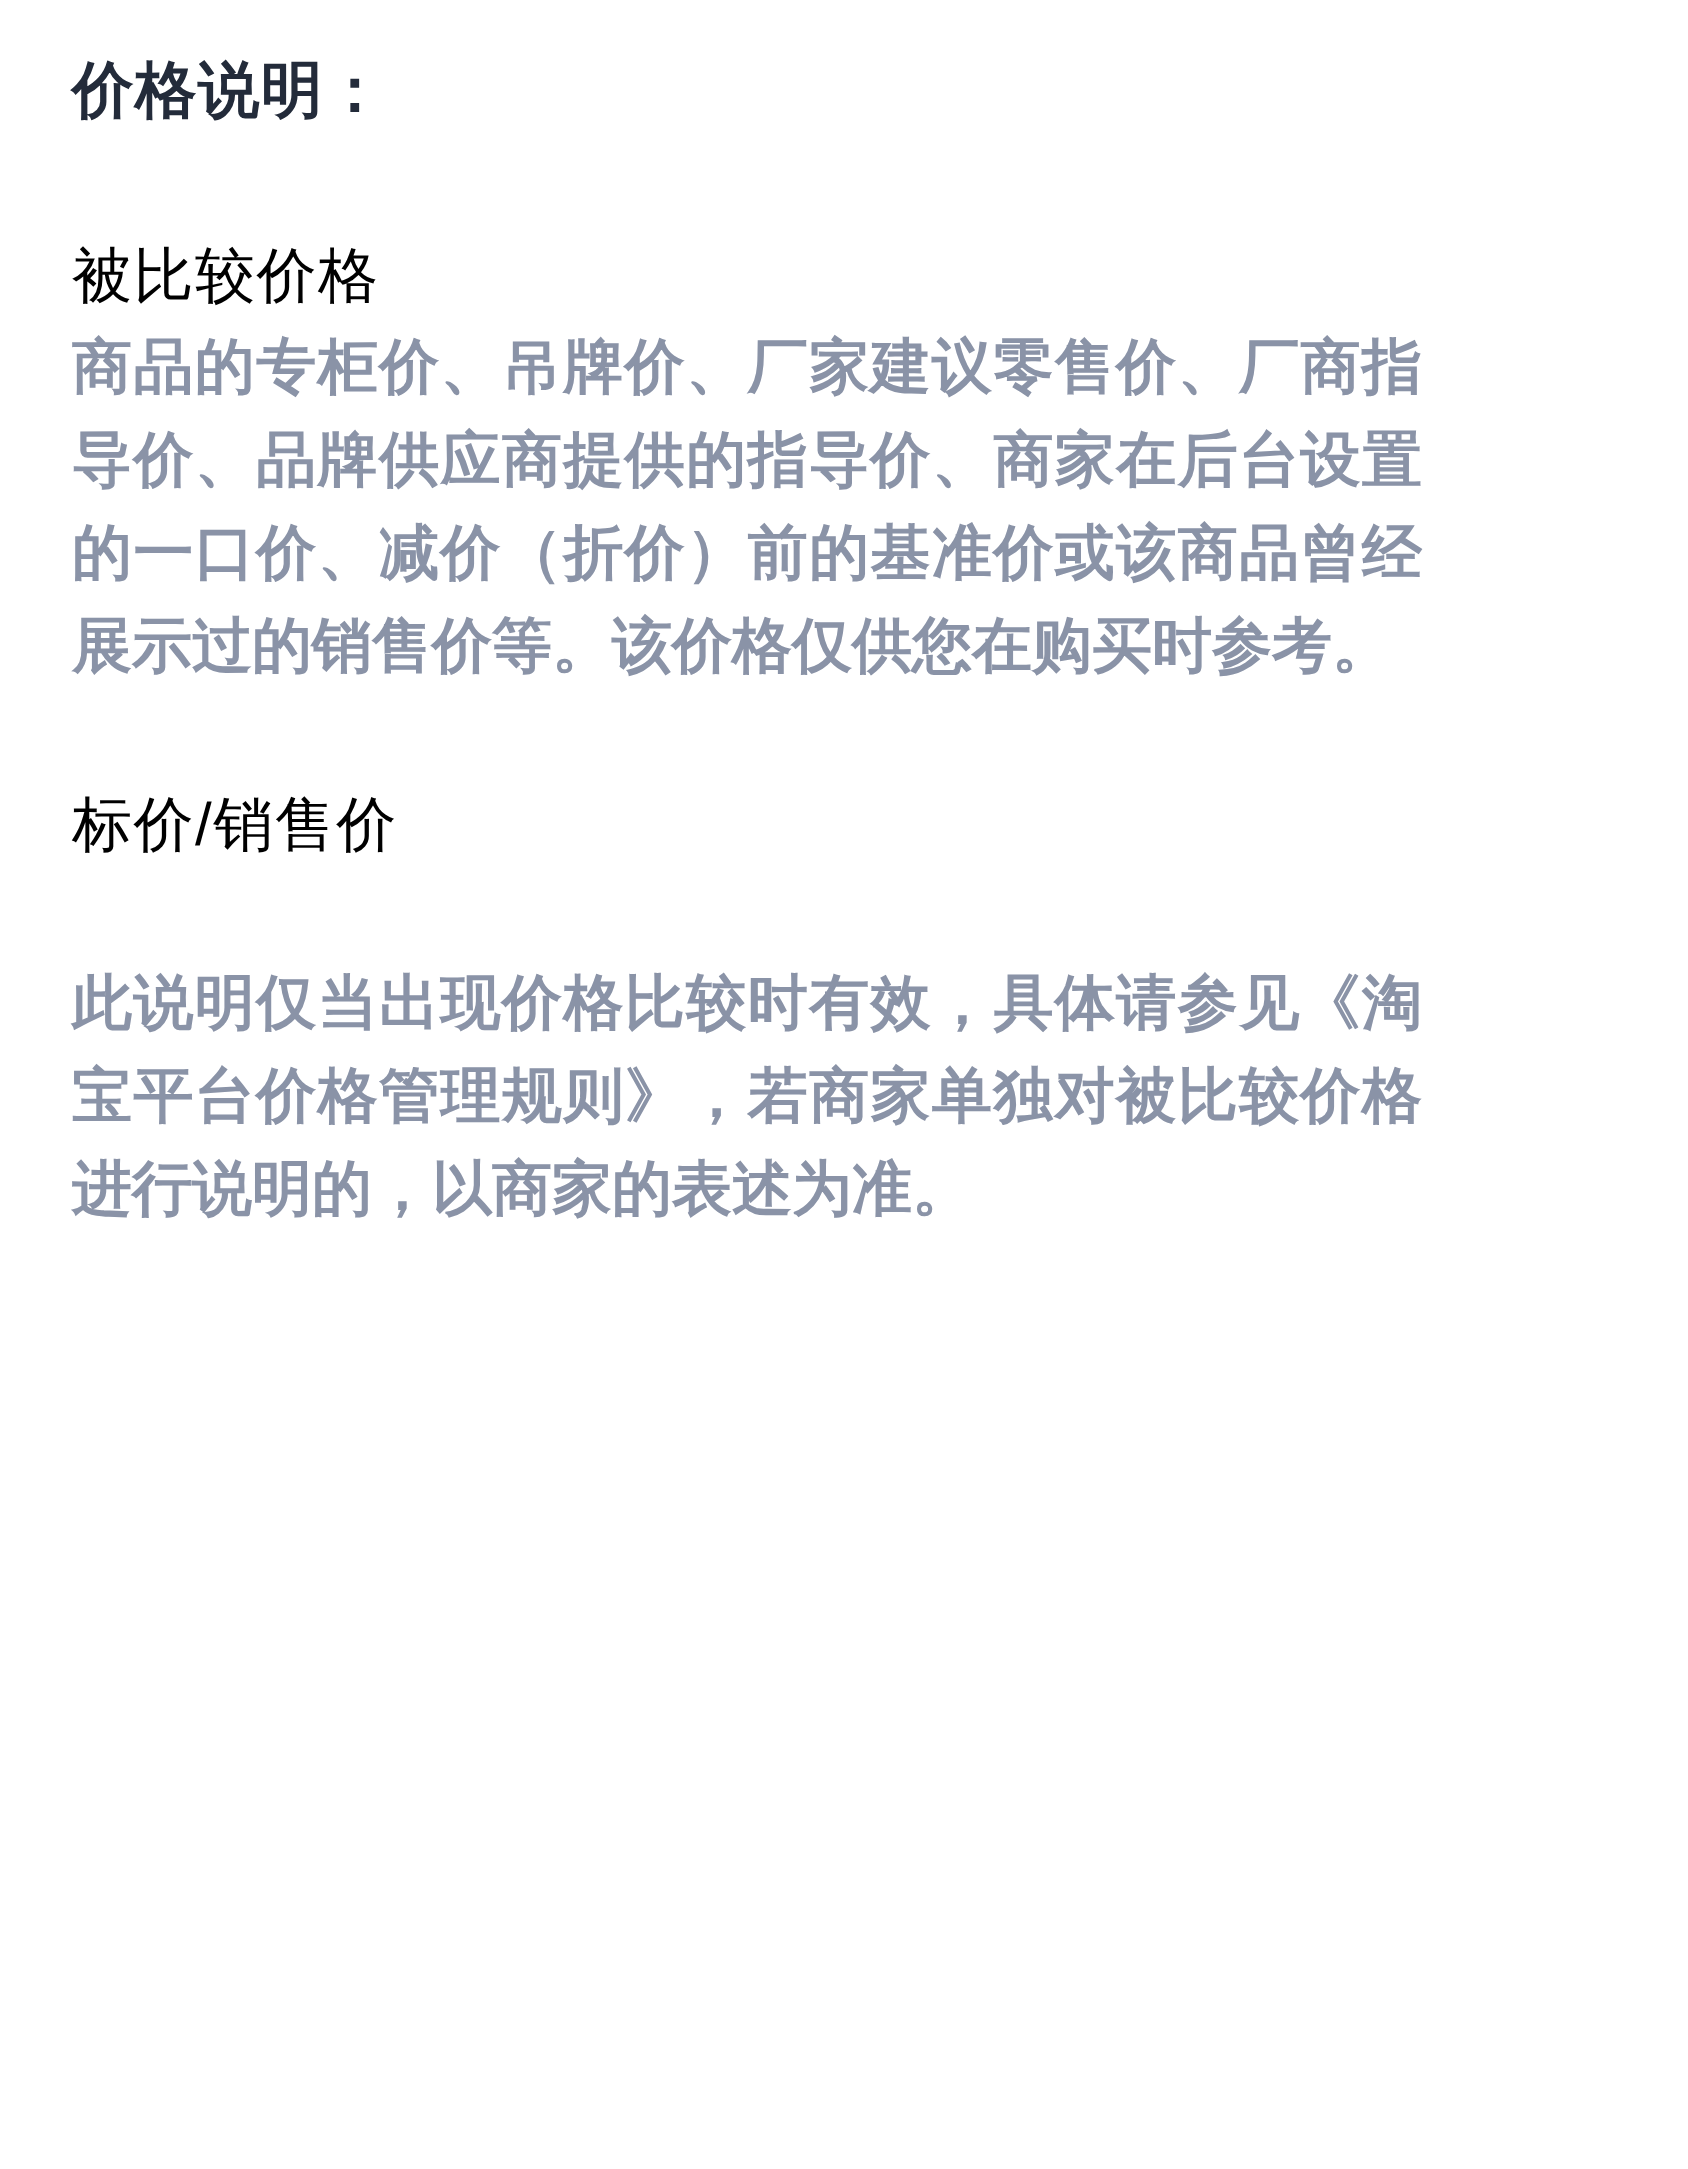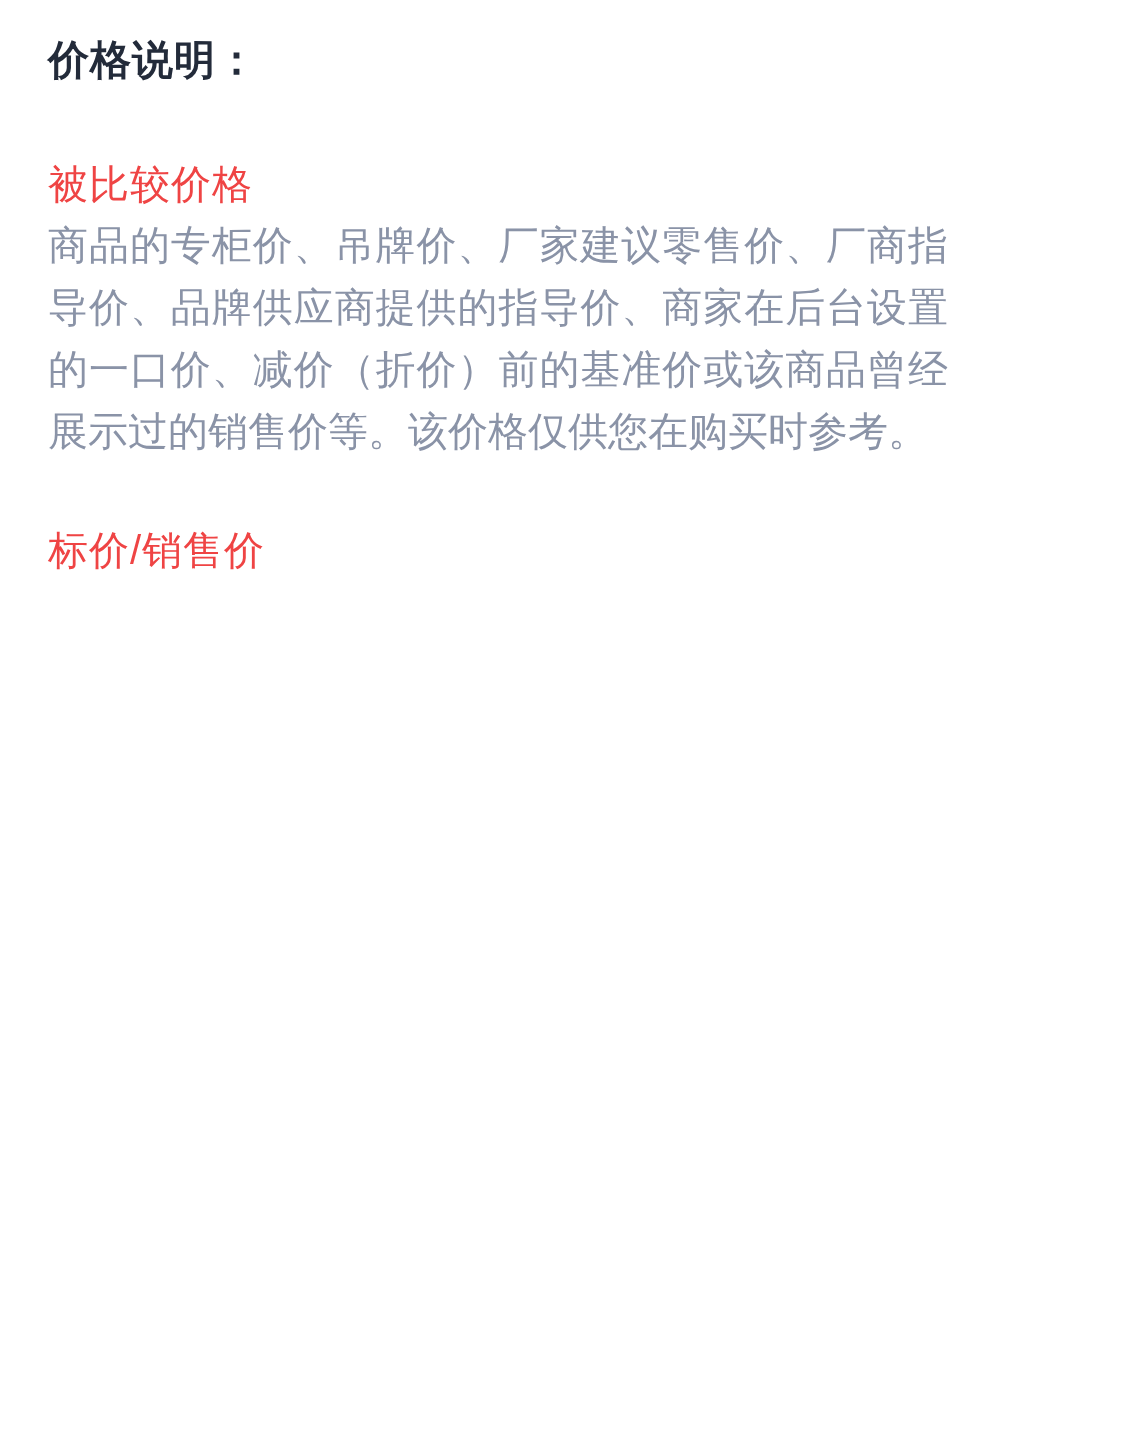--- a/index.html
+++ b/index.html
@@ -33,27 +33,27 @@
   }
   .section + .section {
     margin-top: 58px;
   }
   .section-heading {
     margin: 0;
     font-size: 40px;
     line-height: 60px;
     font-weight: 500;
     letter-spacing: 1px;
-    color: #ef4444;
+    color: #000000;
   }
   .section-body {
     margin: 0;
     font-size: 40px;
     line-height: 62px;
-    font-weight: 400;
+    font-weight: 700;
     color: #8a93a7;
     text-align: justify;
     text-justify: inter-ideograph;
     word-break: break-all;
   }
 </style>
 </head>
 <body>
 
 <div class="page">
@@ -63,14 +63,17 @@
   <div class="section">
     <h2 class="section-heading">被比较价格</h2>
     <p class="section-body">商品的专柜价、吊牌价、厂家建议零售价、厂商指导价、品牌供应商提供的指导价、商家在后台设置的一口价、减价（折价）前的基准价或该商品曾经展示过的销售价等。该价格仅供您在购买时参考。</p>
   </div>
 
   <div class="section">
     <h2 class="section-heading">标价/销售价</h2>
   </div>
 
 
+  <div class="section">
+    <p class="section-body">此说明仅当出现价格比较时有效，具体请参见《淘宝平台价格管理规则》，若商家单独对被比较价格进行说明的，以商家的表述为准。</p>
+  </div>
 
 </div>
 
 </body></html>

